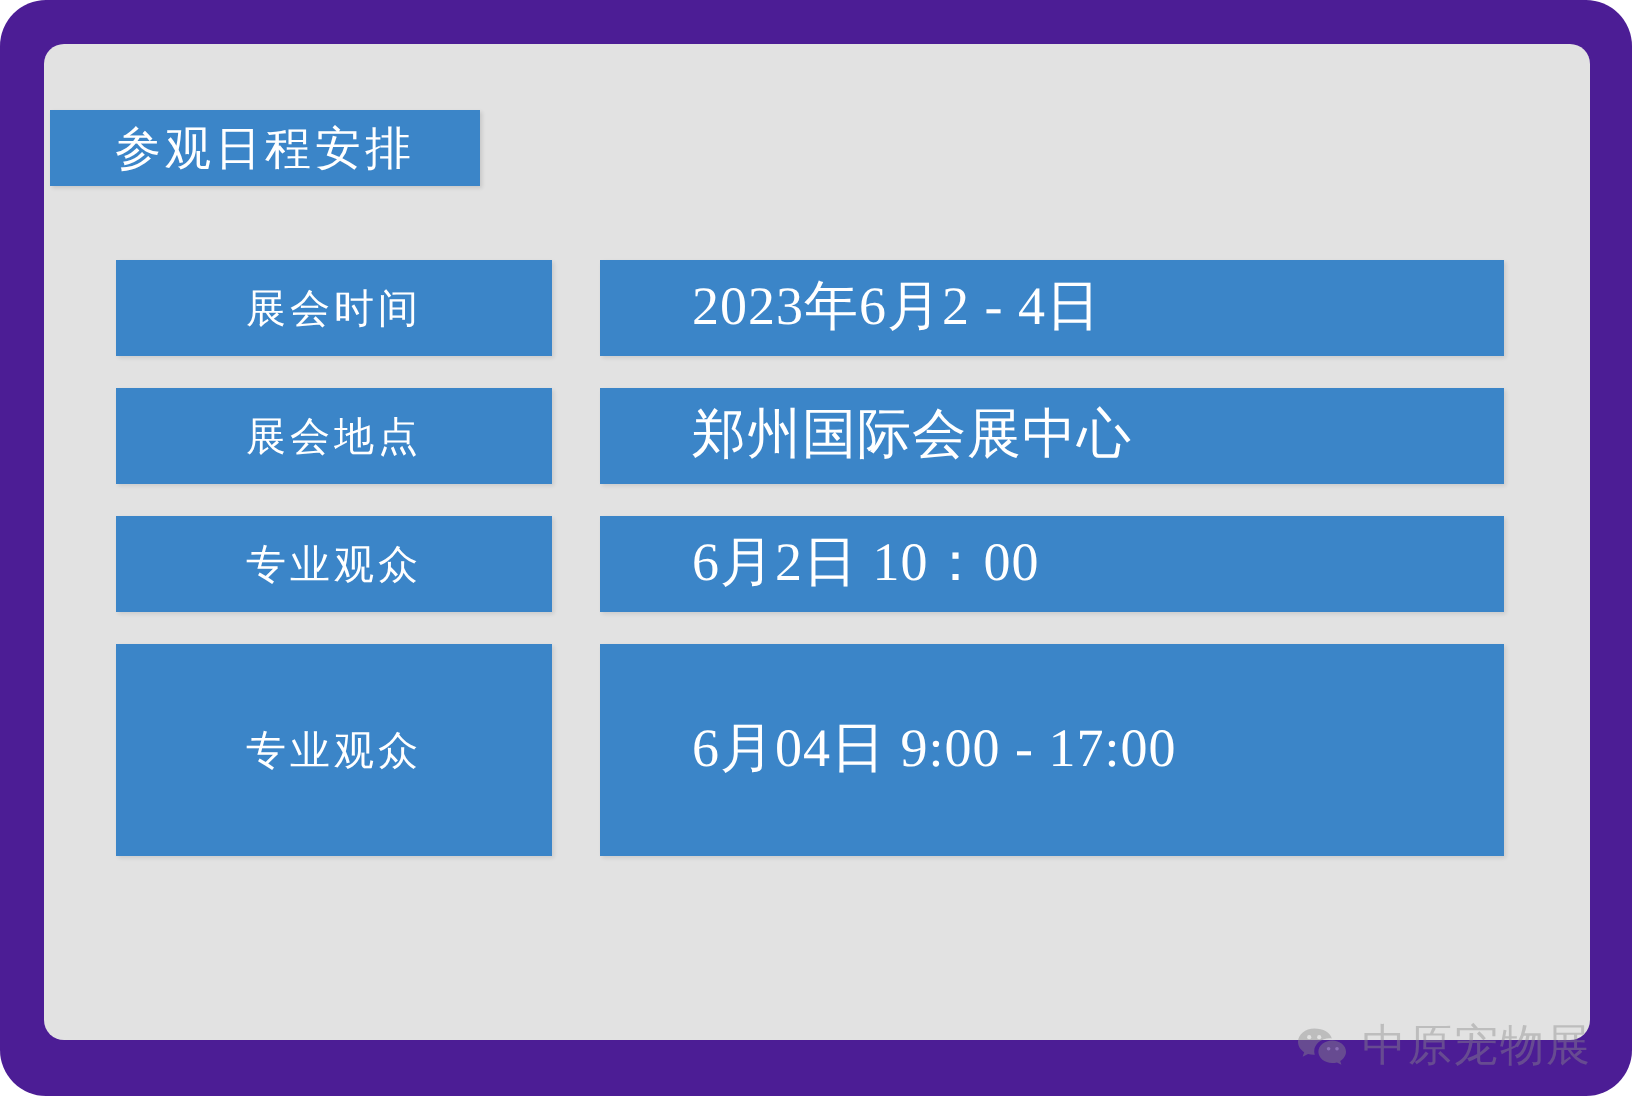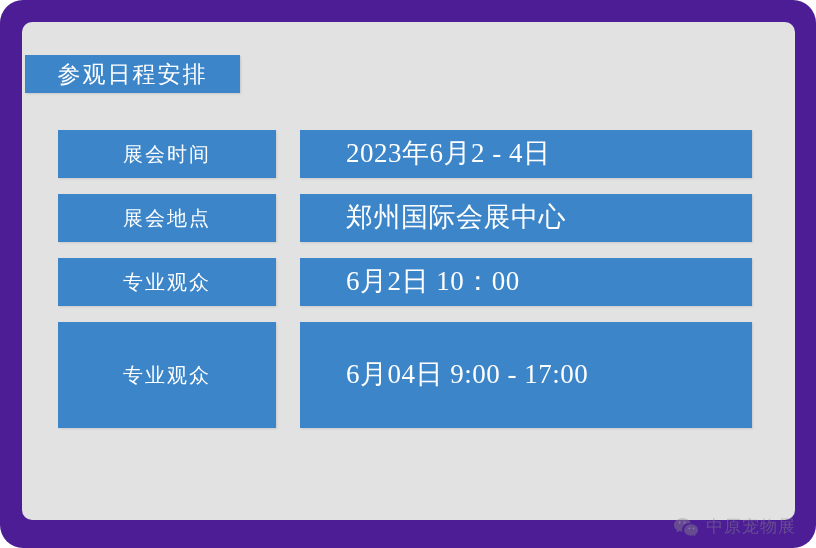--- a/index.html
+++ b/index.html
@@ -112,21 +112,21 @@
     position: absolute;
     right: 20px;
     bottom: 10px;
     display: flex;
     align-items: center;
     gap: 7px;
     opacity: 0.42;
   }
   #footer-watermark .wm-text {
     color: #8c8c8c;
-    font-size: 17px;
+    font-size: 22px;
     letter-spacing: 1px;
     white-space: nowrap;
   }
   #footer-watermark .wechat-icon svg { display: block; }
 </style>
 </head>
 <body>
 
 <div id="slide">
 

